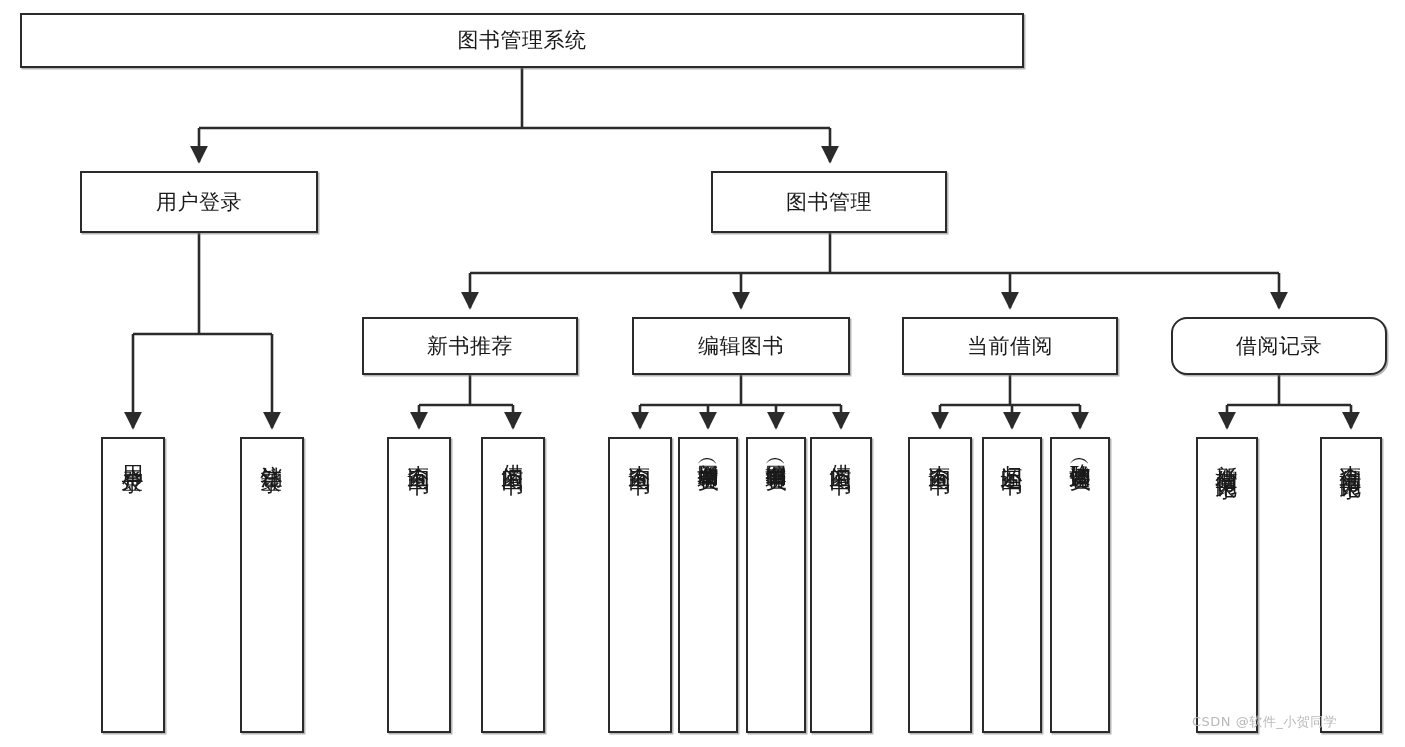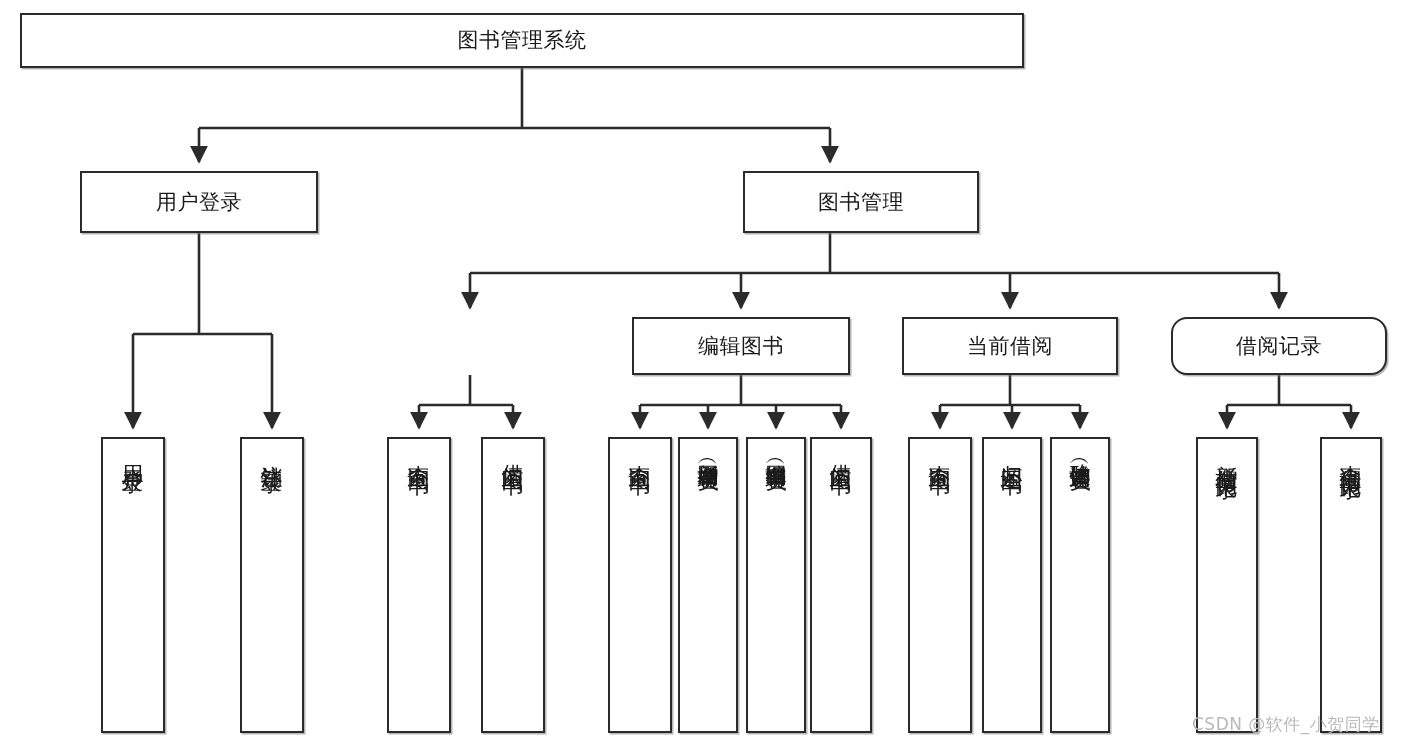--- a/index.html
+++ b/index.html
@@ -65,21 +65,21 @@
     white-space: nowrap;
   }
   .node.v.tight .label {
     letter-spacing: 1px;
     font-size: 21px;
   }
   #watermark {
     position: absolute;
     left: 1192px;
     top: 713px;
-    font-size: 17px;
+    font-size: 13px;
     color: #b9b9b9;
     white-space: nowrap;
     letter-spacing: 0.5px;
     font-family: "DejaVu Sans", "Liberation Sans", sans-serif;
   }
 </style>
 </head>
 <body>
 
 <div id="diagram-root">
@@ -134,24 +134,27 @@
     </g>
   </svg>
 
   <div class="node h" style="left:20px; top:13px; width:1004px; height:55px;">
     <span class="label">图书管理系统</span>
   </div>
 
   <div class="node h" style="left:80px; top:171px; width:238px; height:62px;">
     <span class="label">用户登录</span>
   </div>
-  <div class="node h" style="left:711px; top:171px; width:236px; height:62px;margin-left:32px;">
+  <div class="node h" style="left:711px; top:171px; width:236px; height:62px;">
     <span class="label">图书管理</span>
   </div>
 
+  <div class="node h" style="left:362px; top:317px; width:216px; height:58px;">
+    <span class="label">新书推荐</span>
+  </div>
   <div class="node h" style="left:632px; top:317px; width:218px; height:58px;">
     <span class="label">编辑图书</span>
   </div>
   <div class="node h" style="left:902px; top:317px; width:216px; height:58px;">
     <span class="label">当前借阅</span>
   </div>
   <div class="node h" style="left:1171px; top:317px; width:216px; height:58px;border-radius:16px;">
     <span class="label">借阅记录</span>
   </div>
 

